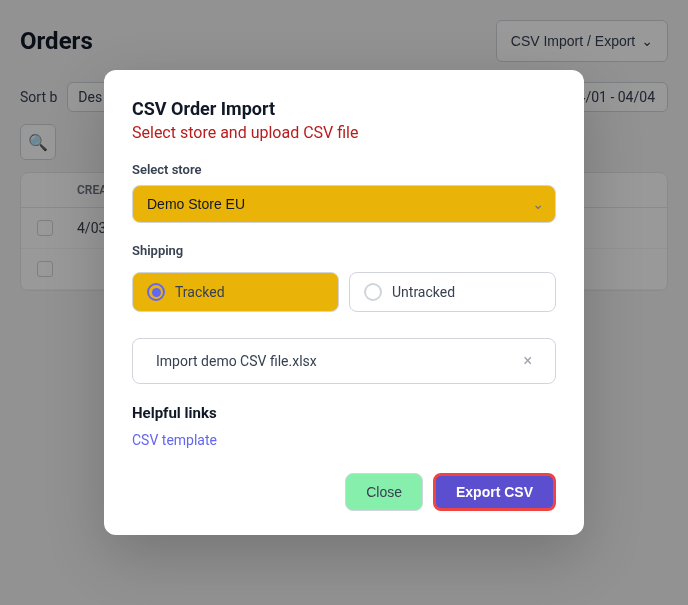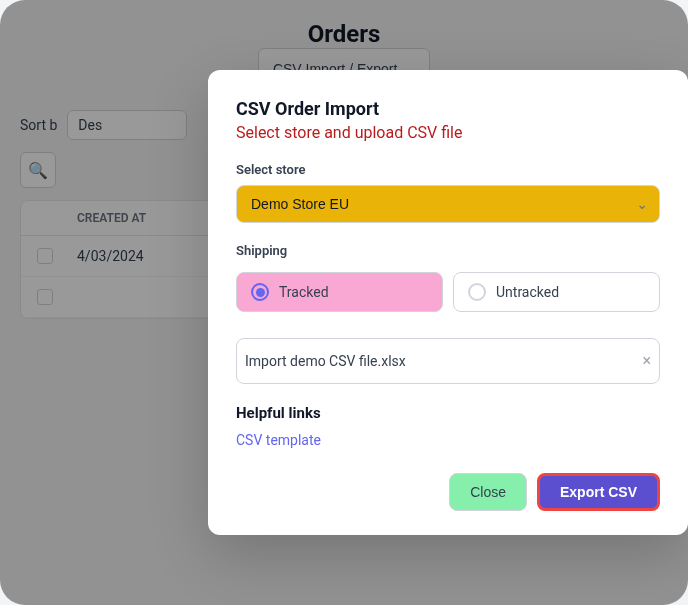--- a/index.html
+++ b/index.html
@@ -19,21 +19,20 @@
       inset: 0;
       background: #f3f4f6;
       padding: 20px;
     }
 
     .page-header {
       display: flex;
       justify-content: space-between;
       align-items: center;
       margin-bottom: 20px;
-      flex-direction: column;
     }
 
     .page-title {
       font-size: 24px;
       font-weight: 700;
       color: #111827;
     }
 
     .csv-btn {
       background: white;
@@ -133,23 +132,22 @@
       background: white;
     }
 
     
     .overlay {
       position: absolute;
       inset: 0;
       background: rgba(0,0,0,0.4);
       display: flex;
       align-items: center;
-      justify-content: flex-end;
+      justify-content: center;
       z-index: 10;
-      border-radius: 25px;
     }
 
     
     .modal {
       background: white;
       border-radius: 12px;
       padding: 28px 28px 24px;
       width: 480px;
       box-shadow: 0 20px 60px rgba(0,0,0,0.2);
       position: relative;
@@ -224,21 +222,21 @@
       display: flex;
       align-items: center;
       gap: 10px;
       cursor: pointer;
       font-size: 14px;
       color: #374151;
     }
 
     .shipping-option.selected {
       border-color: #d1d5db;
-      background: #f9a8d4;
+      background: #eab308;
     }
 
     .radio-outer {
       width: 18px;
       height: 18px;
       border-radius: 50%;
       border: 2px solid #d1d5db;
       display: flex;
       align-items: center;
       justify-content: center;
@@ -252,21 +250,21 @@
     .radio-inner {
       width: 9px;
       height: 9px;
       border-radius: 50%;
       background: #6366f1;
     }
 
     .file-upload-area {
       border: 1.5px solid #d1d5db;
       border-radius: 8px;
-      padding: 14px 8px;
+      padding: 14px 23px;
       display: flex;
       align-items: center;
       justify-content: space-between;
       margin-bottom: 20px;
       font-size: 14px;
       color: #374151;
       background: white;
       margin-top: 26px;
     }
 

